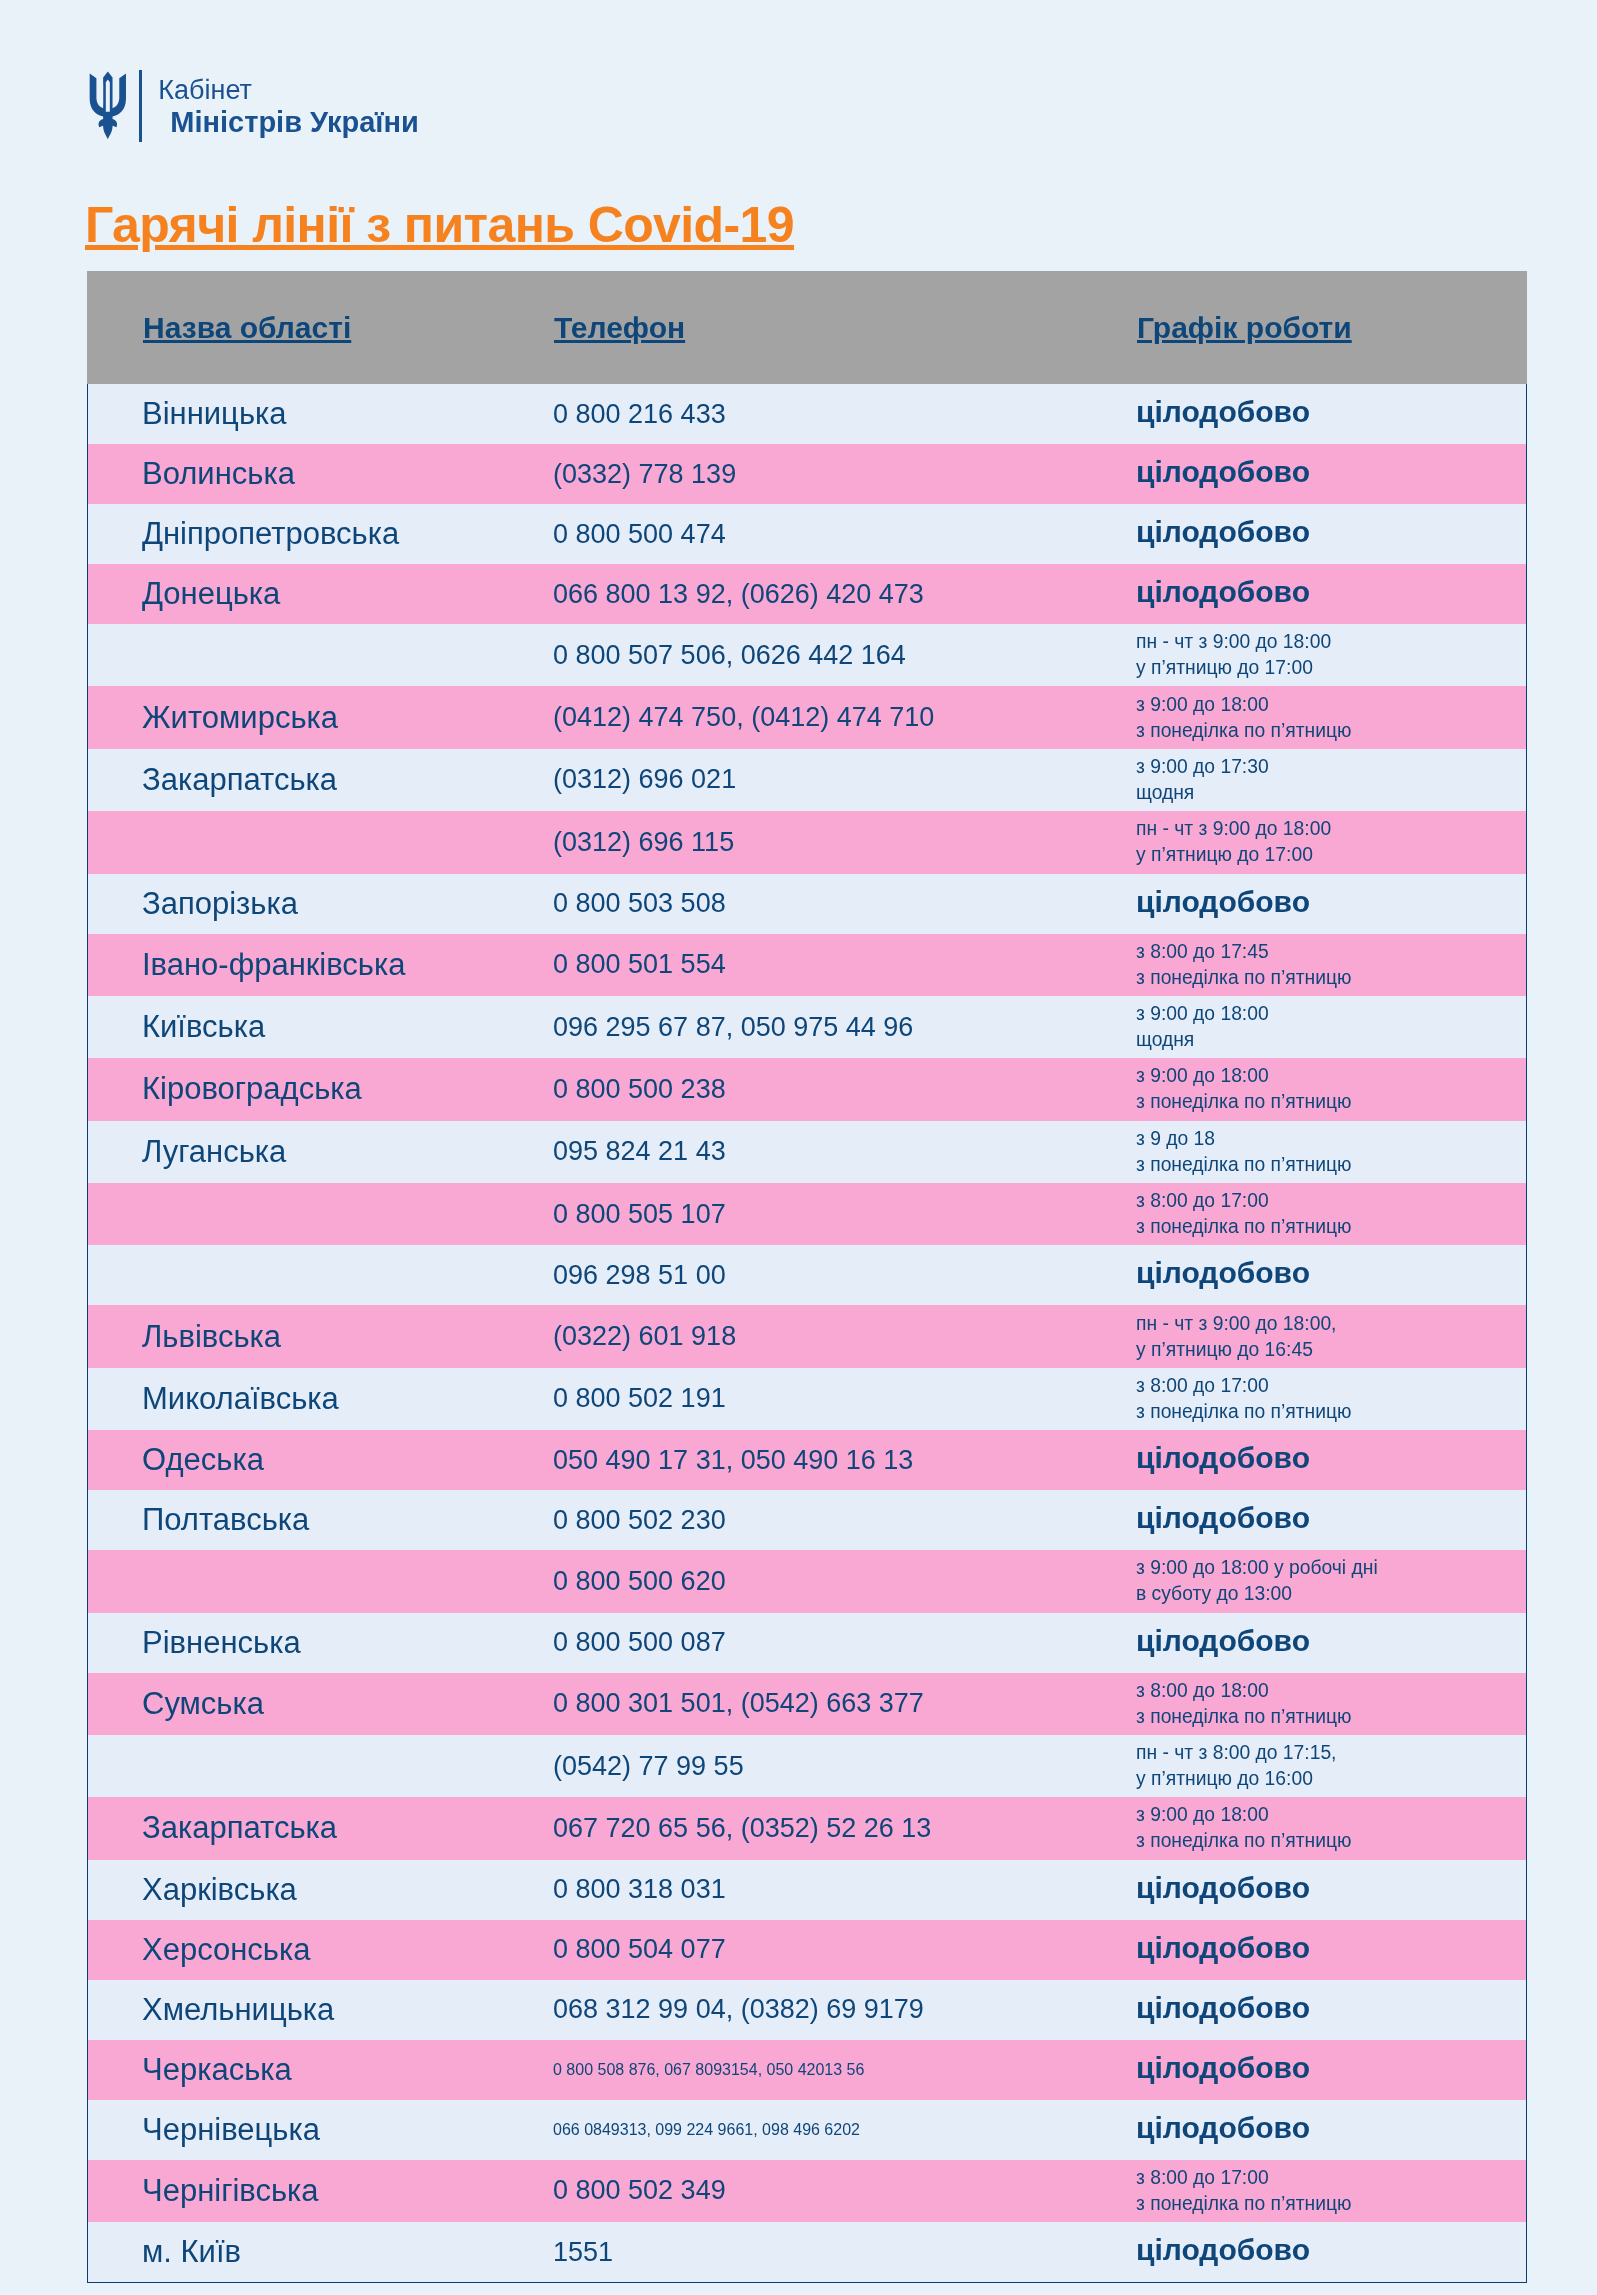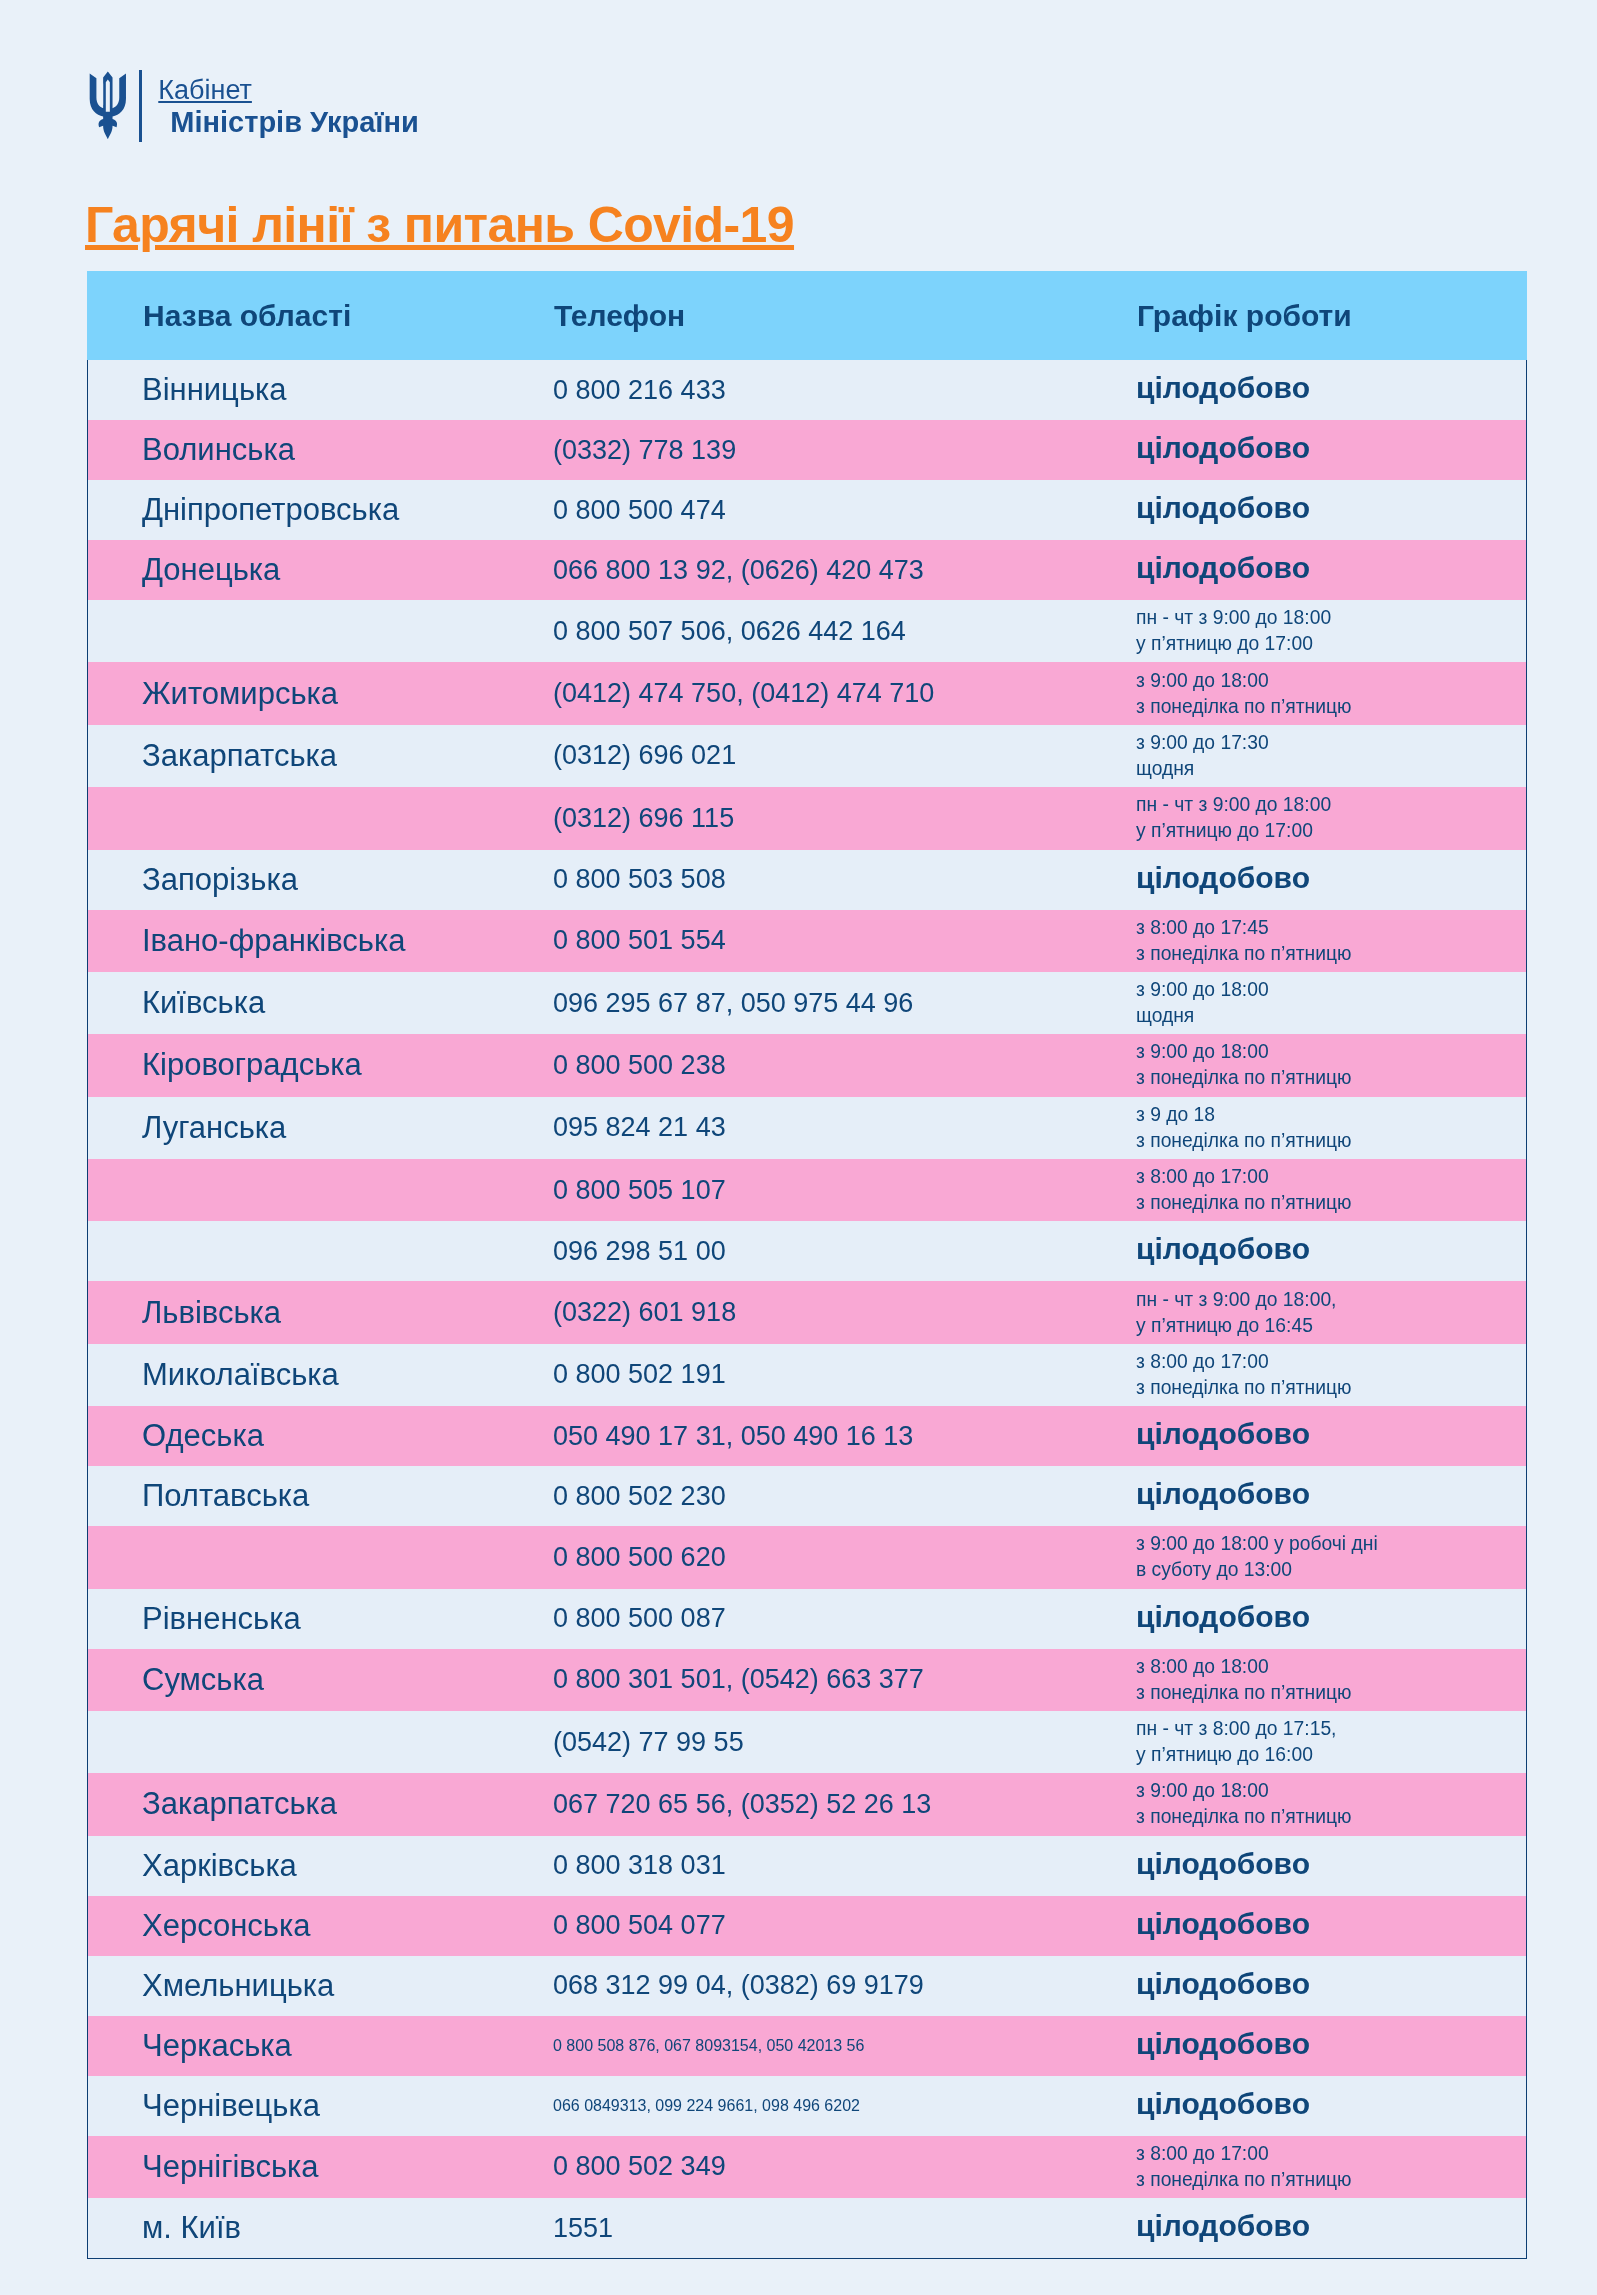--- a/index.html
+++ b/index.html
@@ -9,36 +9,36 @@
     font-family: "Liberation Sans", sans-serif;
     color: #0f4679;
   }
   .page { position: relative; width: 1597px; height: 2295px; overflow: hidden; }
 
   
   .logo-row { position: absolute; left: 87px; top: 70px; display: flex; align-items: flex-start; }
   .trident { width: 43px; height: 70px; flex: 0 0 auto; }
   .logo-divider { width: 2.6px; height: 72px; background: #1a5191; margin-left: 9px; margin-right: 16.7px; }
   .logo-text { padding-top: 3.9px; color: #1a5191; }
-  .logo-line1 { font-size: 27px; line-height: 32px; font-weight: 400; text-decoration: underline; }
+  .logo-line1 { font-size: 27px; line-height: 32px; font-weight: 400; }
   .logo-line2 { font-size: 29px; line-height: 33px; font-weight: 700; margin-left: 12px; }
 
   .title {
     position: absolute; left: 85px; top: 160px;
     font-size: 50px; line-height: 62px; font-weight: 800;
     color: #f6821f; letter-spacing: -0.6px; text-decoration: underline;
   }
 
   
   .table { position: absolute; left: 87px; top: 271px; width: 1440px; }
   .thead {
-    height: 89px; background: #7dd3fc;
+    height: 113px; background: #a3a3a3;
     display: grid; grid-template-columns: 467px 583px 1fr;
     align-items: center;
-    font-weight: 700; font-size: 30px; color: #0f4679;
+    font-weight: 700; font-size: 30px; color: #0f4679; text-decoration: underline;
   }
   .thead .hc1 { padding-left: 56px; }
   .tbody {
     border-left: 1.9px solid #0d3e73;
     border-right: 1.9px solid #0d3e73;
     border-bottom: 1.9px solid #0d3e73;
   }
   .row {
     min-height: 60px;
     display: grid; grid-template-columns: 465px 583px 1fr;

